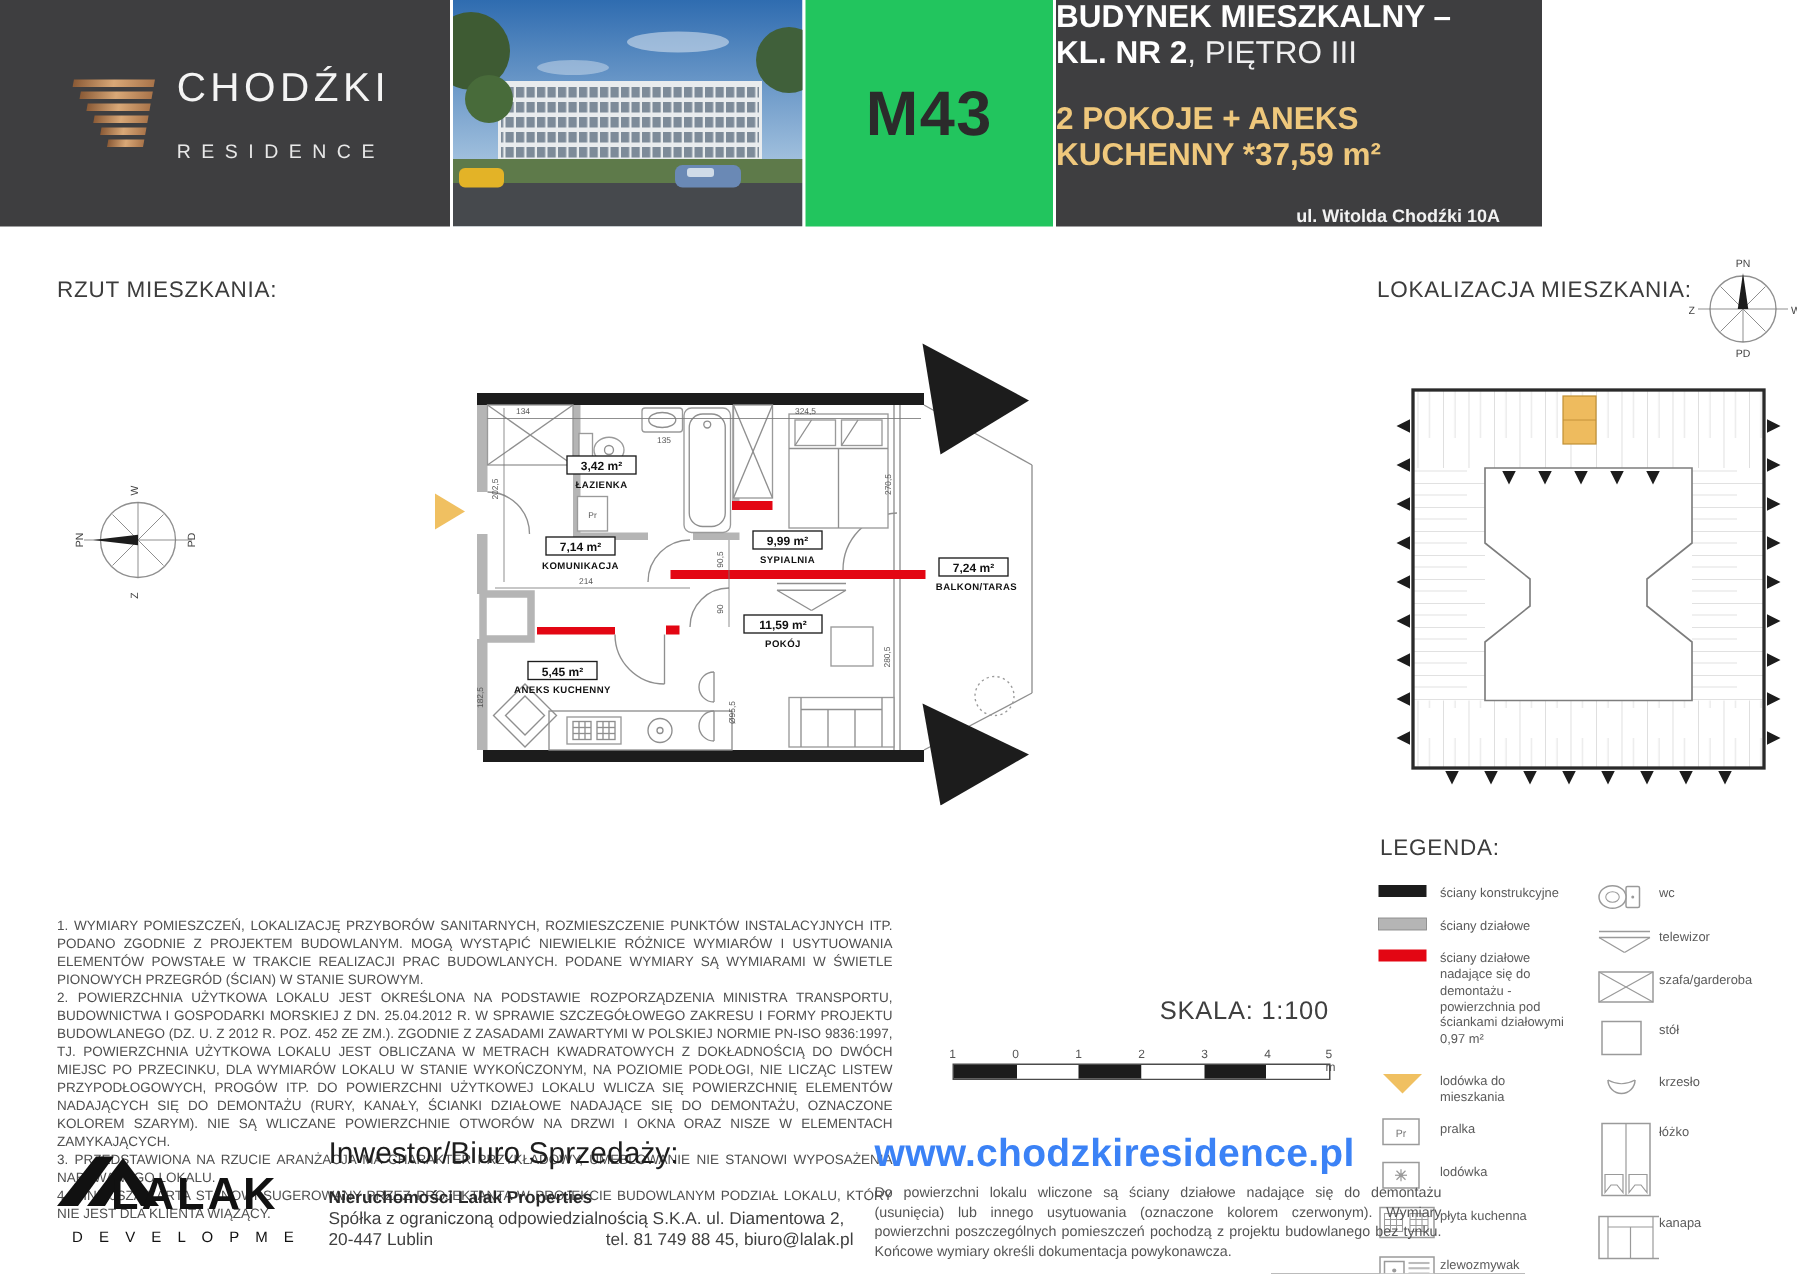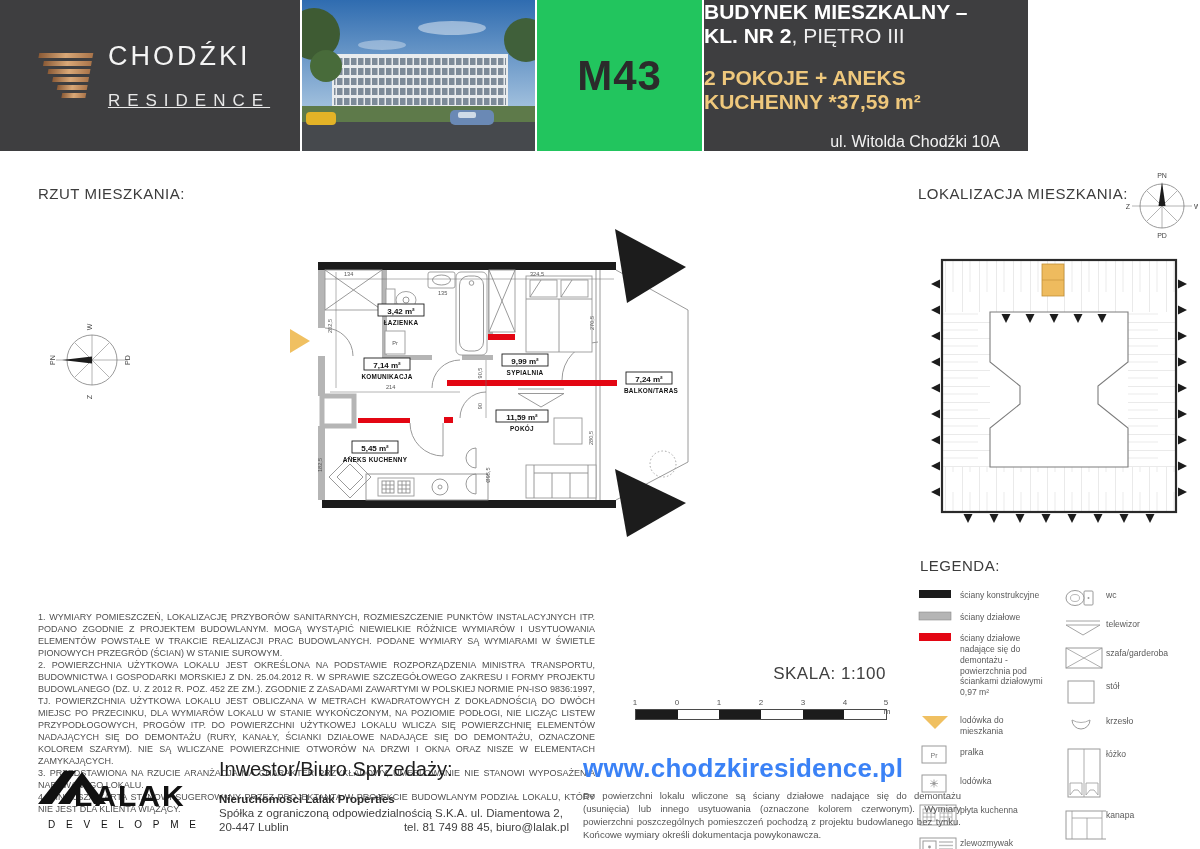--- a/index.html
+++ b/index.html
@@ -3,31 +3,31 @@
 <meta charset="utf-8">
 <style>
   html,body{margin:0;padding:0;background:#888;}
   .page{position:relative;width:1200px;height:849px;background:#fff;margin:0 auto;
         font-family:"Liberation Sans",sans-serif;overflow:hidden;}
   
   .header{position:absolute;left:0;top:0;width:1028px;height:151px;display:flex;}
   .logo-block{width:300px;height:151px;background:#3e3e40;display:flex;align-items:center;justify-content:center;gap:14px;}
   .brand-text{color:#f4f4f4;}
   .brand-main{font-size:27px;letter-spacing:3px;font-weight:400;}
-  .brand-sub{font-size:17px;letter-spacing:7px;margin-top:19px;color:#e8e8e8;text-decoration:underline;}
+  .brand-sub{font-size:13px;letter-spacing:7px;margin-top:19px;color:#e8e8e8;}
   .photo-block{width:233px;height:151px;margin-left:2px;}
   .gold-block{width:165px;height:151px;background:#22c55e;margin-left:2px;display:flex;align-items:center;justify-content:center;}
   .unit-code{font-size:42px;font-weight:700;color:#2b2b2b;letter-spacing:1px;}
   .info-block{flex:1;height:151px;background:#3e3e40;margin-left:2px;display:flex;flex-direction:column;
               justify-content:space-between;align-items:flex-end;padding-right:28px;box-sizing:border-box;}
   .info-line1{font-size:21px;color:#fff;}
   .info-line1 .bold{font-weight:700;}
   .info-line1 .light{font-weight:400;opacity:.92;}
   .info-line2{font-size:21px;font-weight:700;color:#efc87c;margin-top:8px;}
-  .info-line3{font-size:16px;font-weight:400;color:#f2f2f2;margin-top:9px;}
+  .info-line3{font-size:12px;font-weight:700;color:#f2f2f2;margin-top:9px;}
   
   .sec-title{position:absolute;font-size:15px;color:#3c3c3c;letter-spacing:.5px;}
   
   .wb{fill:#1c1c1c;}
   .wg{fill:#b5b5b5;}
   .wr{fill:#e30613;}
   .thin{stroke:#8f8f8f;stroke-width:.9;fill:none;}
   .furn{stroke:#9a9a9a;stroke-width:.9;fill:#fff;}
   .dim{stroke:#777;stroke-width:.55;fill:none;}
   .dimtext{font-size:5.6px;fill:#555;}

